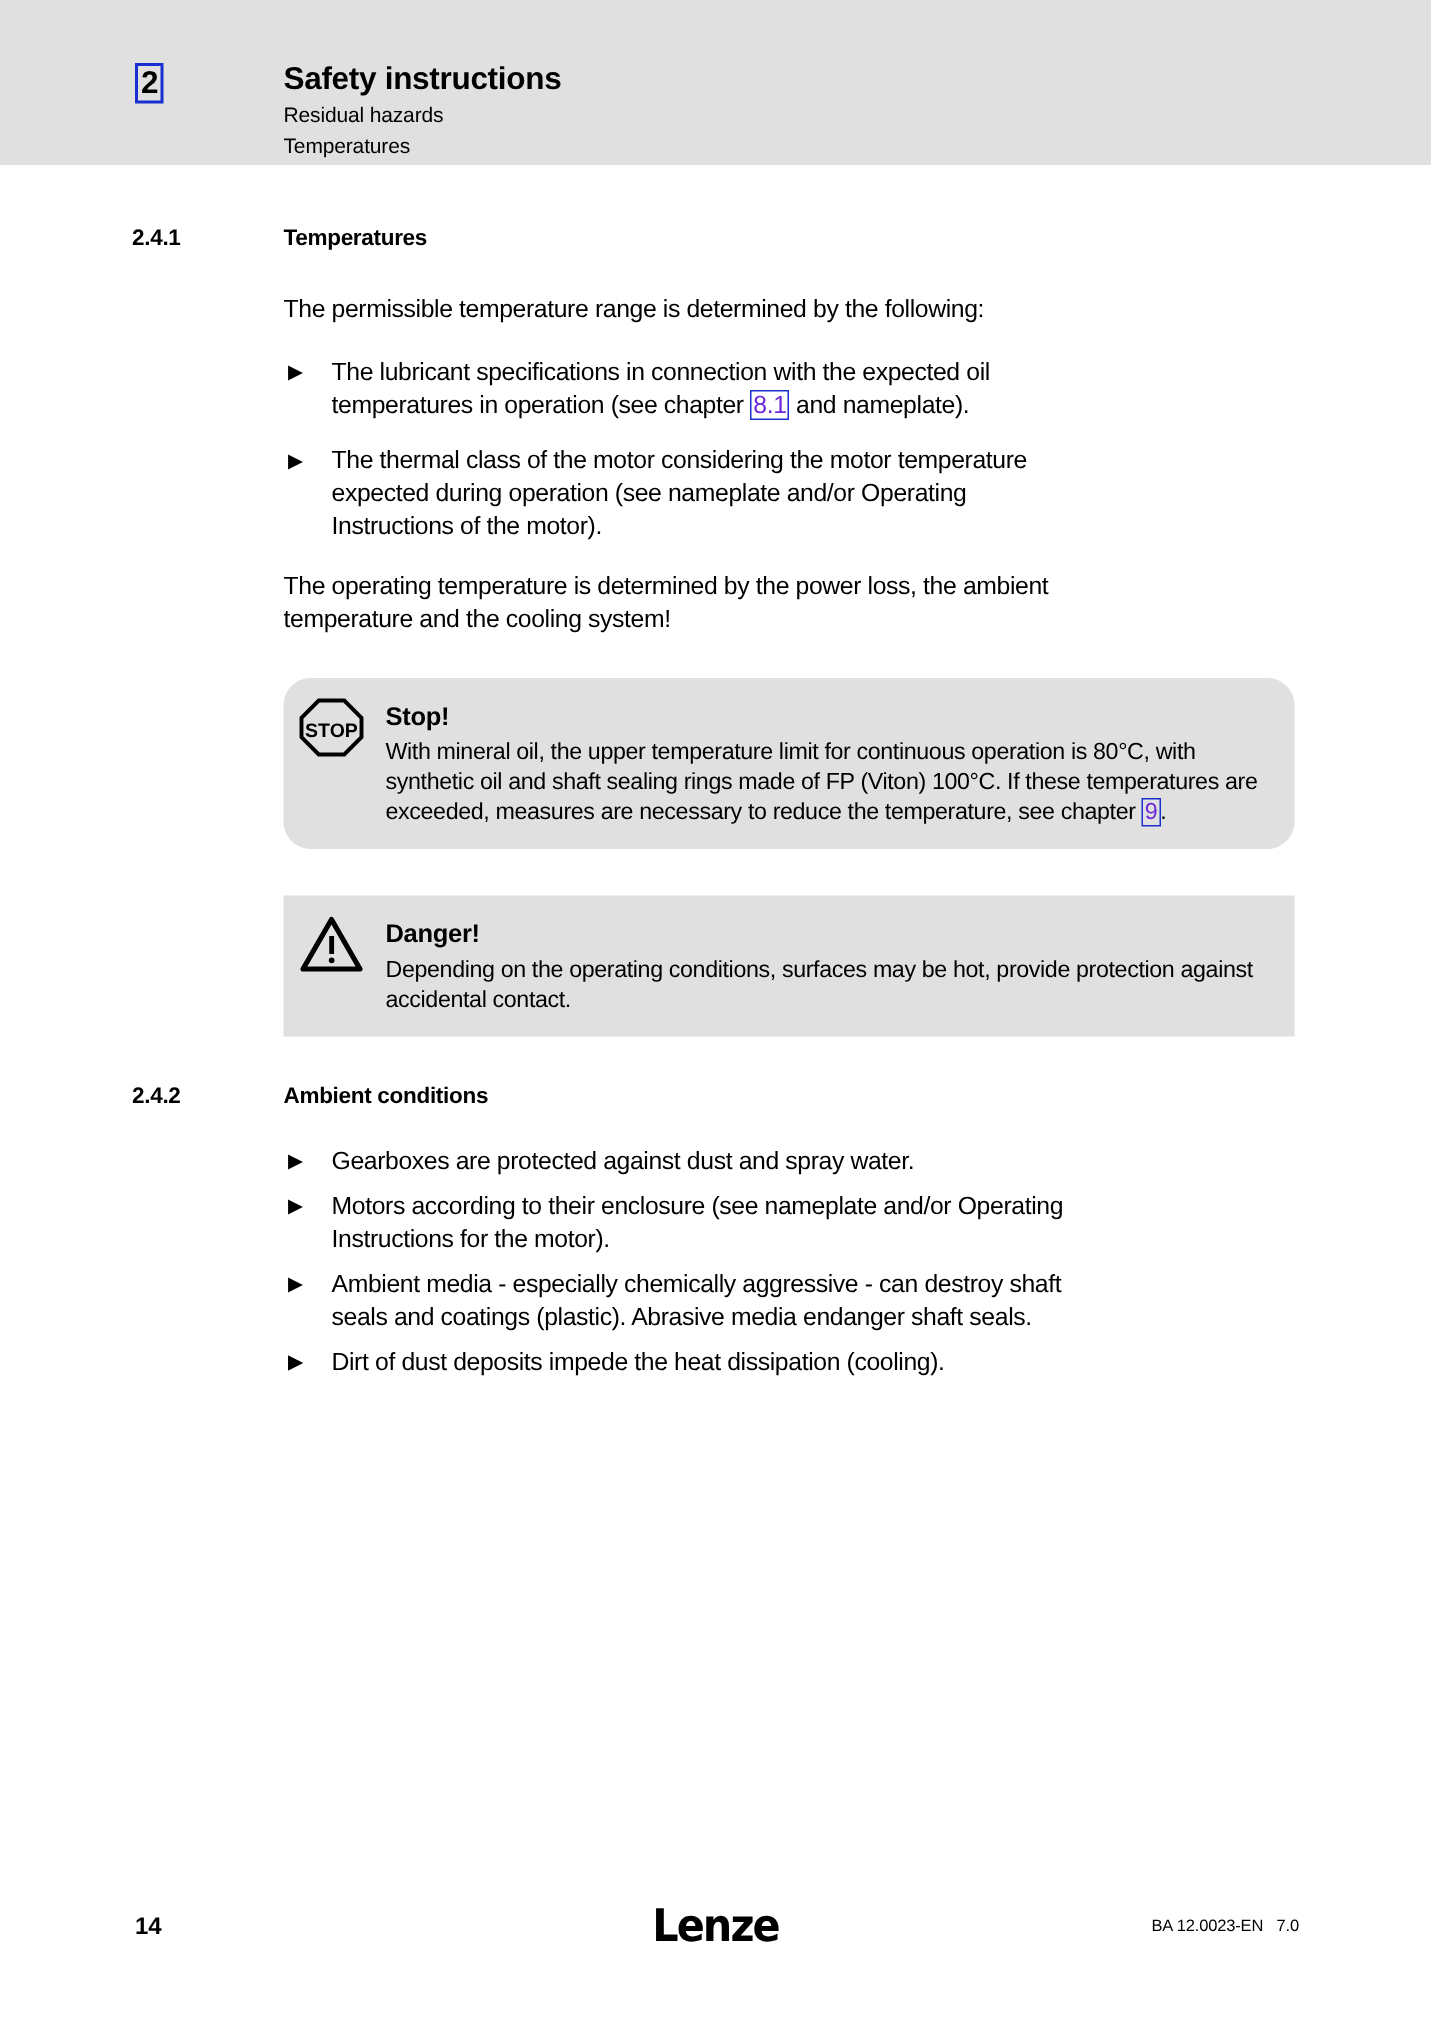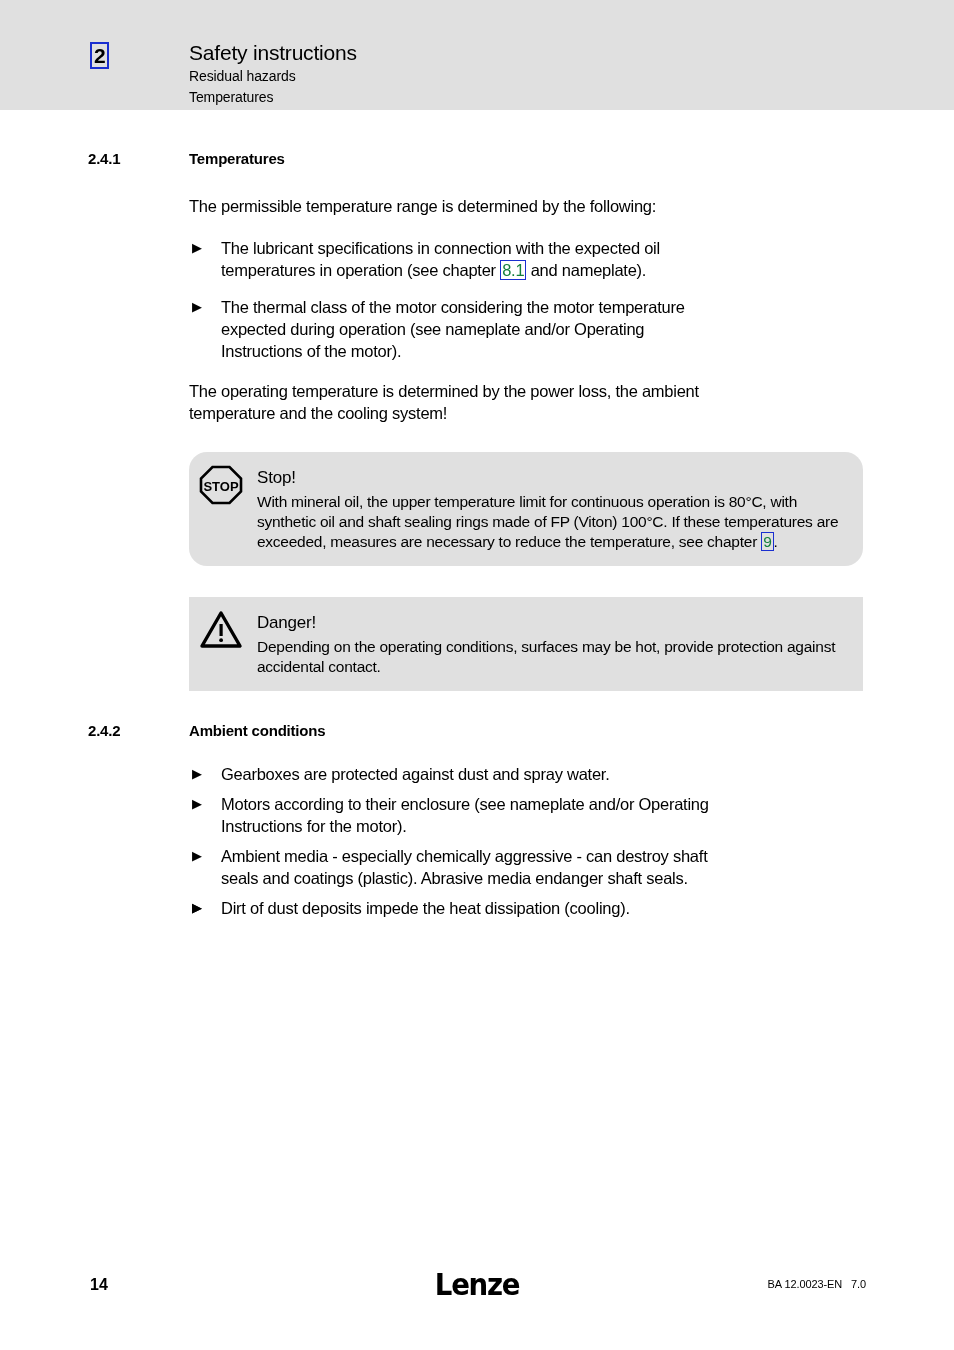--- a/index.html
+++ b/index.html
@@ -37,21 +37,21 @@
     line-height: 23px;
     letter-spacing: -0.3px;
   }
   .header-texts {
     position: absolute;
     left: 189px;
     top: 40px;
   }
   .header-title {
     font-size: 21px;
-    font-weight: normal;
+    font-weight: bold;
     line-height: 26px;
     letter-spacing: -0.2px;
   }
   .header-sub {
     font-size: 14px;
     line-height: 21px;
     letter-spacing: -0.1px;
   }
 
   
@@ -109,21 +109,21 @@
     left: 3px;
     top: 0px;
     font-size: 13px;
     line-height: 22px;
   }
 
   
   .xref {
     border: 1.5px solid #1a2fd0;
     padding: 0 1px;
-    color: #15803d;
+    color: #6d28d9;
     white-space: nowrap;
   }
 
   
   .notice {
     position: relative;
     margin-left: 189px;
     width: 674px;
     background: #e0e0e0;
     box-sizing: border-box;
@@ -131,21 +131,21 @@
   }
   .notice-icon {
     position: absolute;
     left: 9px;
     top: 12px;
     width: 46px;
     height: 42px;
   }
   .notice-title {
     font-size: 17px;
-    font-weight: normal;
+    font-weight: bold;
     line-height: 24px;
     letter-spacing: -0.2px;
     margin-bottom: 2px;
   }
   .notice-body {
     font-size: 15.5px;
     line-height: 20px;
     letter-spacing: -0.25px;
   }
 

